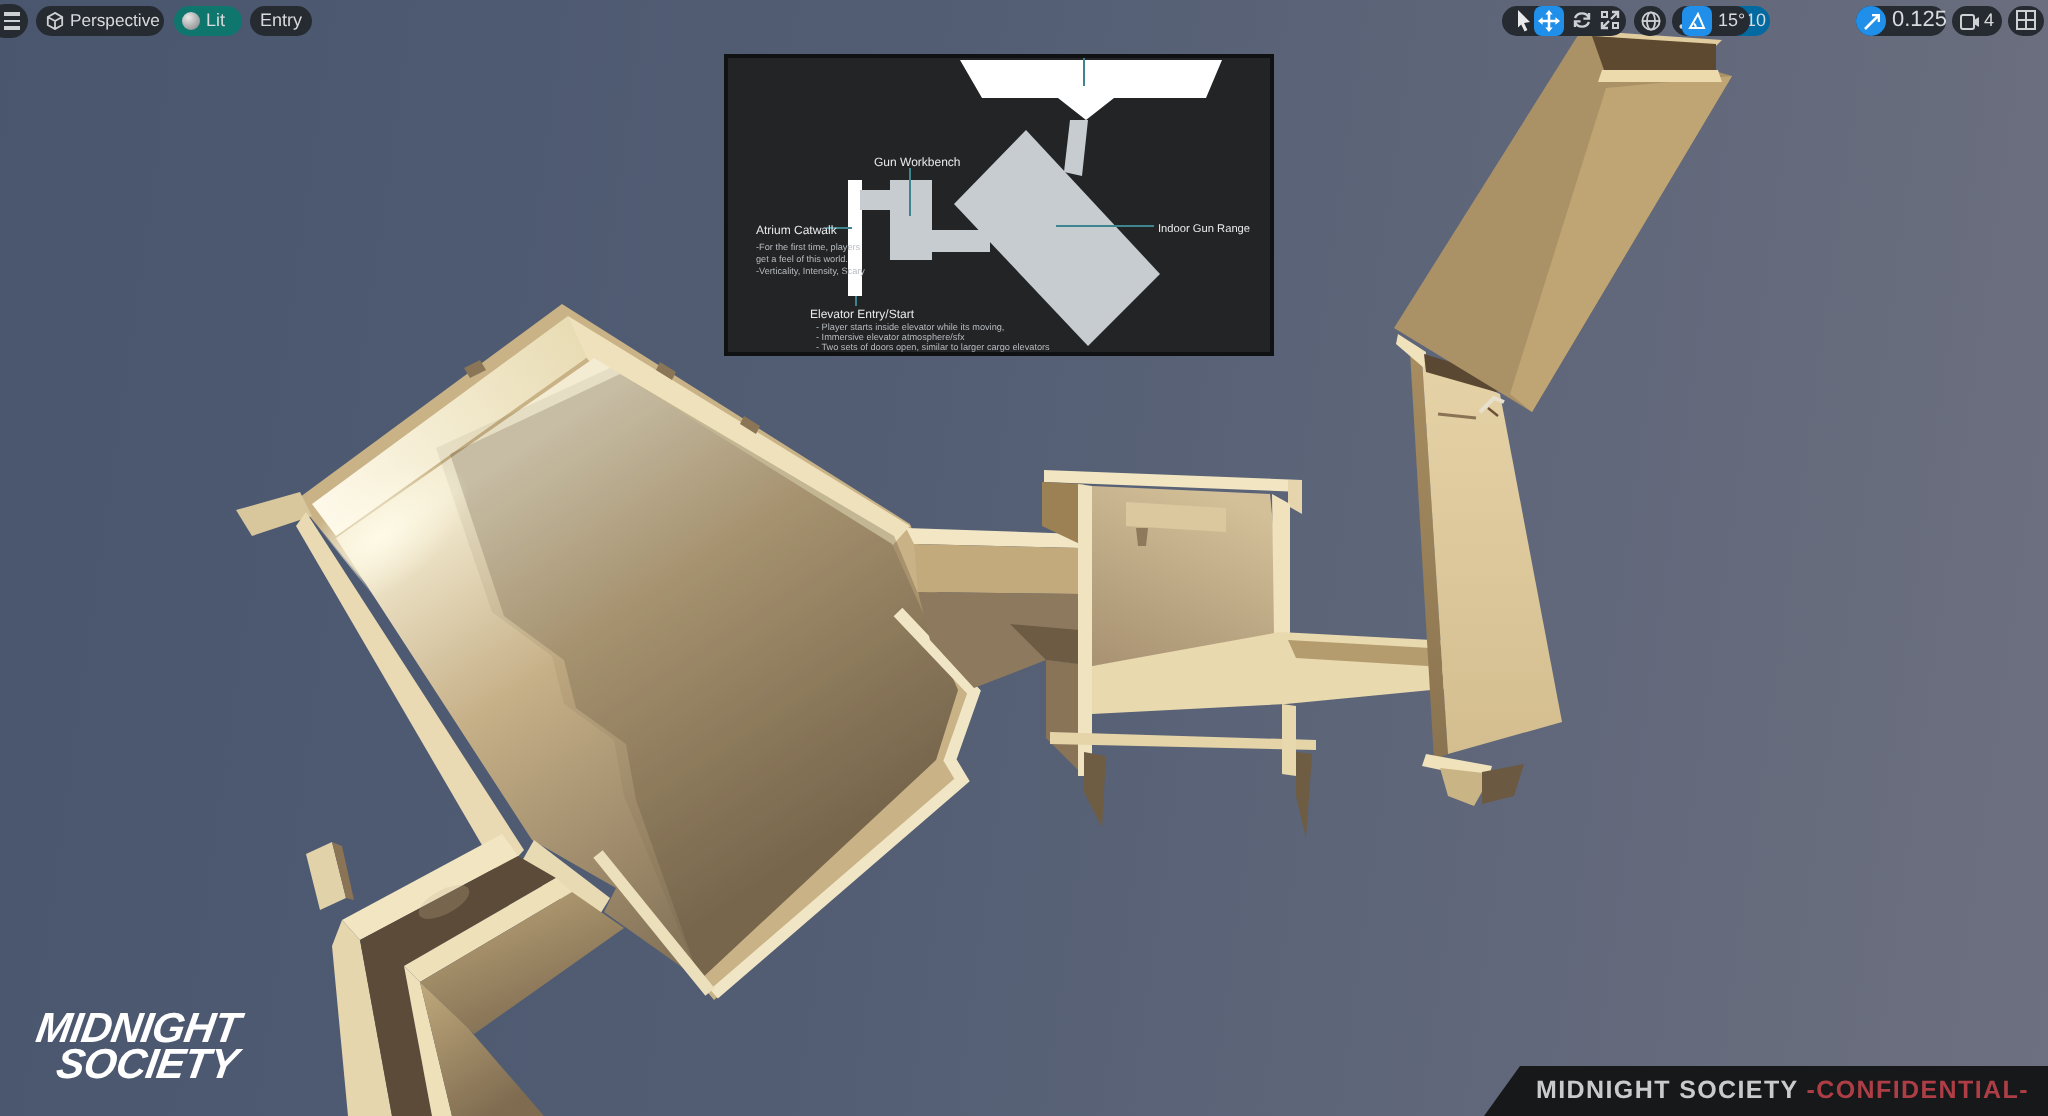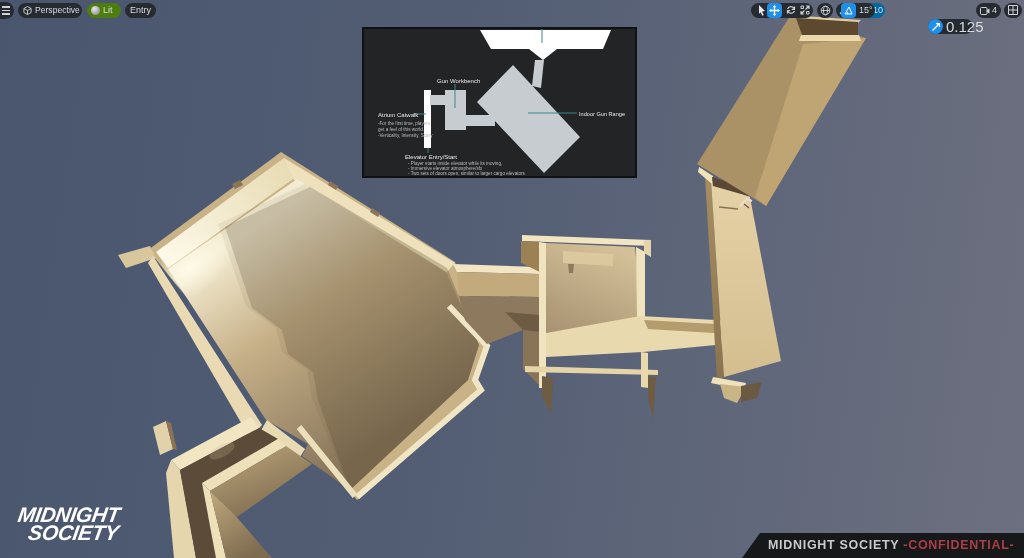--- a/index.html
+++ b/index.html
@@ -174,21 +174,21 @@
 <div class="abs" style="left:2px;top:9.5px;width:8px;height:1.5px;background:#cdd1d4;"></div>
 <div class="abs" style="left:2px;top:13px;width:8px;height:1.5px;background:#cdd1d4;"></div>
 
 <div class="abs" style="left:18px;top:3px;width:64px;height:15px;border-radius:8px;background:#262b31;color:#d8dbdd;font-size:8.6px;line-height:15px;">
   <svg class="abs" style="left:5px;top:3px" width="9" height="9" viewBox="0 0 10 10">
       <path d="M5 0.5 9 2.8 9 7.2 5 9.5 1 7.2 1 2.8 Z M1 2.8 5 5 9 2.8 M5 5 5 9.5" fill="none" stroke="#cdd1d4" stroke-width="1"></path>
     </svg>
   <span style="margin-left:17px;margin-top:31px;">Perspective</span>
 </div>
 
-<div class="abs" style="left:87px;top:3px;width:34px;height:15px;border-radius:8px;background:#4d7c0f;color:#d8dbdd;font-size:9px;line-height:15px;">
+<div class="abs" style="left:87px;top:3px;width:34px;height:15px;border-radius:8px;background:#0f766e;color:#d8dbdd;font-size:9px;line-height:15px;">
   <span class="abs" style="left:4px;top:3px;width:9px;height:9px;border-radius:50%;background:radial-gradient(circle at 35% 30%,#e8e8e8,#7a7d80);"></span>
   <span style="margin-left:16px;">Lit</span>
 </div>
 
 <div class="abs" style="left:125px;top:3px;width:31px;height:15px;border-radius:8px;background:#262b31;color:#d8dbdd;font-size:9px;line-height:15px;text-align:center;">Entry</div>
 
 <div class="abs" style="left:751px;top:3px;width:62px;height:15px;border-radius:8px;background:#262b31;"></div>
 
 <svg class="abs" style="left:757px;top:5px" width="10" height="11" viewBox="0 0 10 11">
     <path d="M2 0 L8 6 L5 6.5 L6.7 10 L5.3 10.7 L3.6 7.2 L2 8.7 Z" fill="#e8eaec"></path>
@@ -234,21 +234,21 @@
 
 <div class="abs" style="left:841px;top:3px;width:34px;height:15px;border-radius:8px;background:#262b31;color:#d8dbdd;font-size:9px;line-height:15px;">
   <span class="abs" style="left:0px;top:0px;width:15px;height:15px;border-radius:4px;background:#1f8fea;"></span>
   <svg class="abs" style="left:3px;top:3px" width="9" height="9" viewBox="0 0 9 9">
       <path d="M1 8 L8 8 L5 1 Z" fill="none" stroke="#fff" stroke-width="1"></path>
       <path d="M4 8 A3 3 0 0 0 3 5.8" fill="none" stroke="#fff" stroke-width="1"></path>
     </svg>
   <span style="margin-left:18px;">15°</span>
 </div>
 
-<div class="abs" style="left:928px;top:19px;width:45px;height:15px;border-radius:8px;background:#262b31;color:#d8dbdd;font-size:15px;line-height:15px;">
+<div class="abs" style="left:928px;top:3px;width:45px;height:15px;border-radius:8px;background:#262b31;color:#d8dbdd;font-size:11px;line-height:15px;">
   <span class="abs" style="left:0px;top:0px;width:15px;height:15px;border-radius:8px;background:#1f8fea;"></span>
   <svg class="abs" style="left:4px;top:4px" width="8" height="8" viewBox="0 0 8 8">
       <path d="M0.5 7.5 L7.5 0.5 M4 0.5 L7.5 0.5 L7.5 4" fill="none" stroke="#fff" stroke-width="1.3"></path>
     </svg>
   <span style="margin-left:18px;">0.125</span>
 </div>
 
 <div class="abs" style="left:976px;top:3px;width:25px;height:15px;border-radius:8px;background:#262b31;color:#d8dbdd;font-size:9px;line-height:15px;">
   <svg class="abs" style="left:4px;top:4px" width="10" height="8" viewBox="0 0 10 8">
       <rect x="0.5" y="0.5" width="6.5" height="7" rx="1" fill="none" stroke="#cdd1d4" stroke-width="1"></rect>

